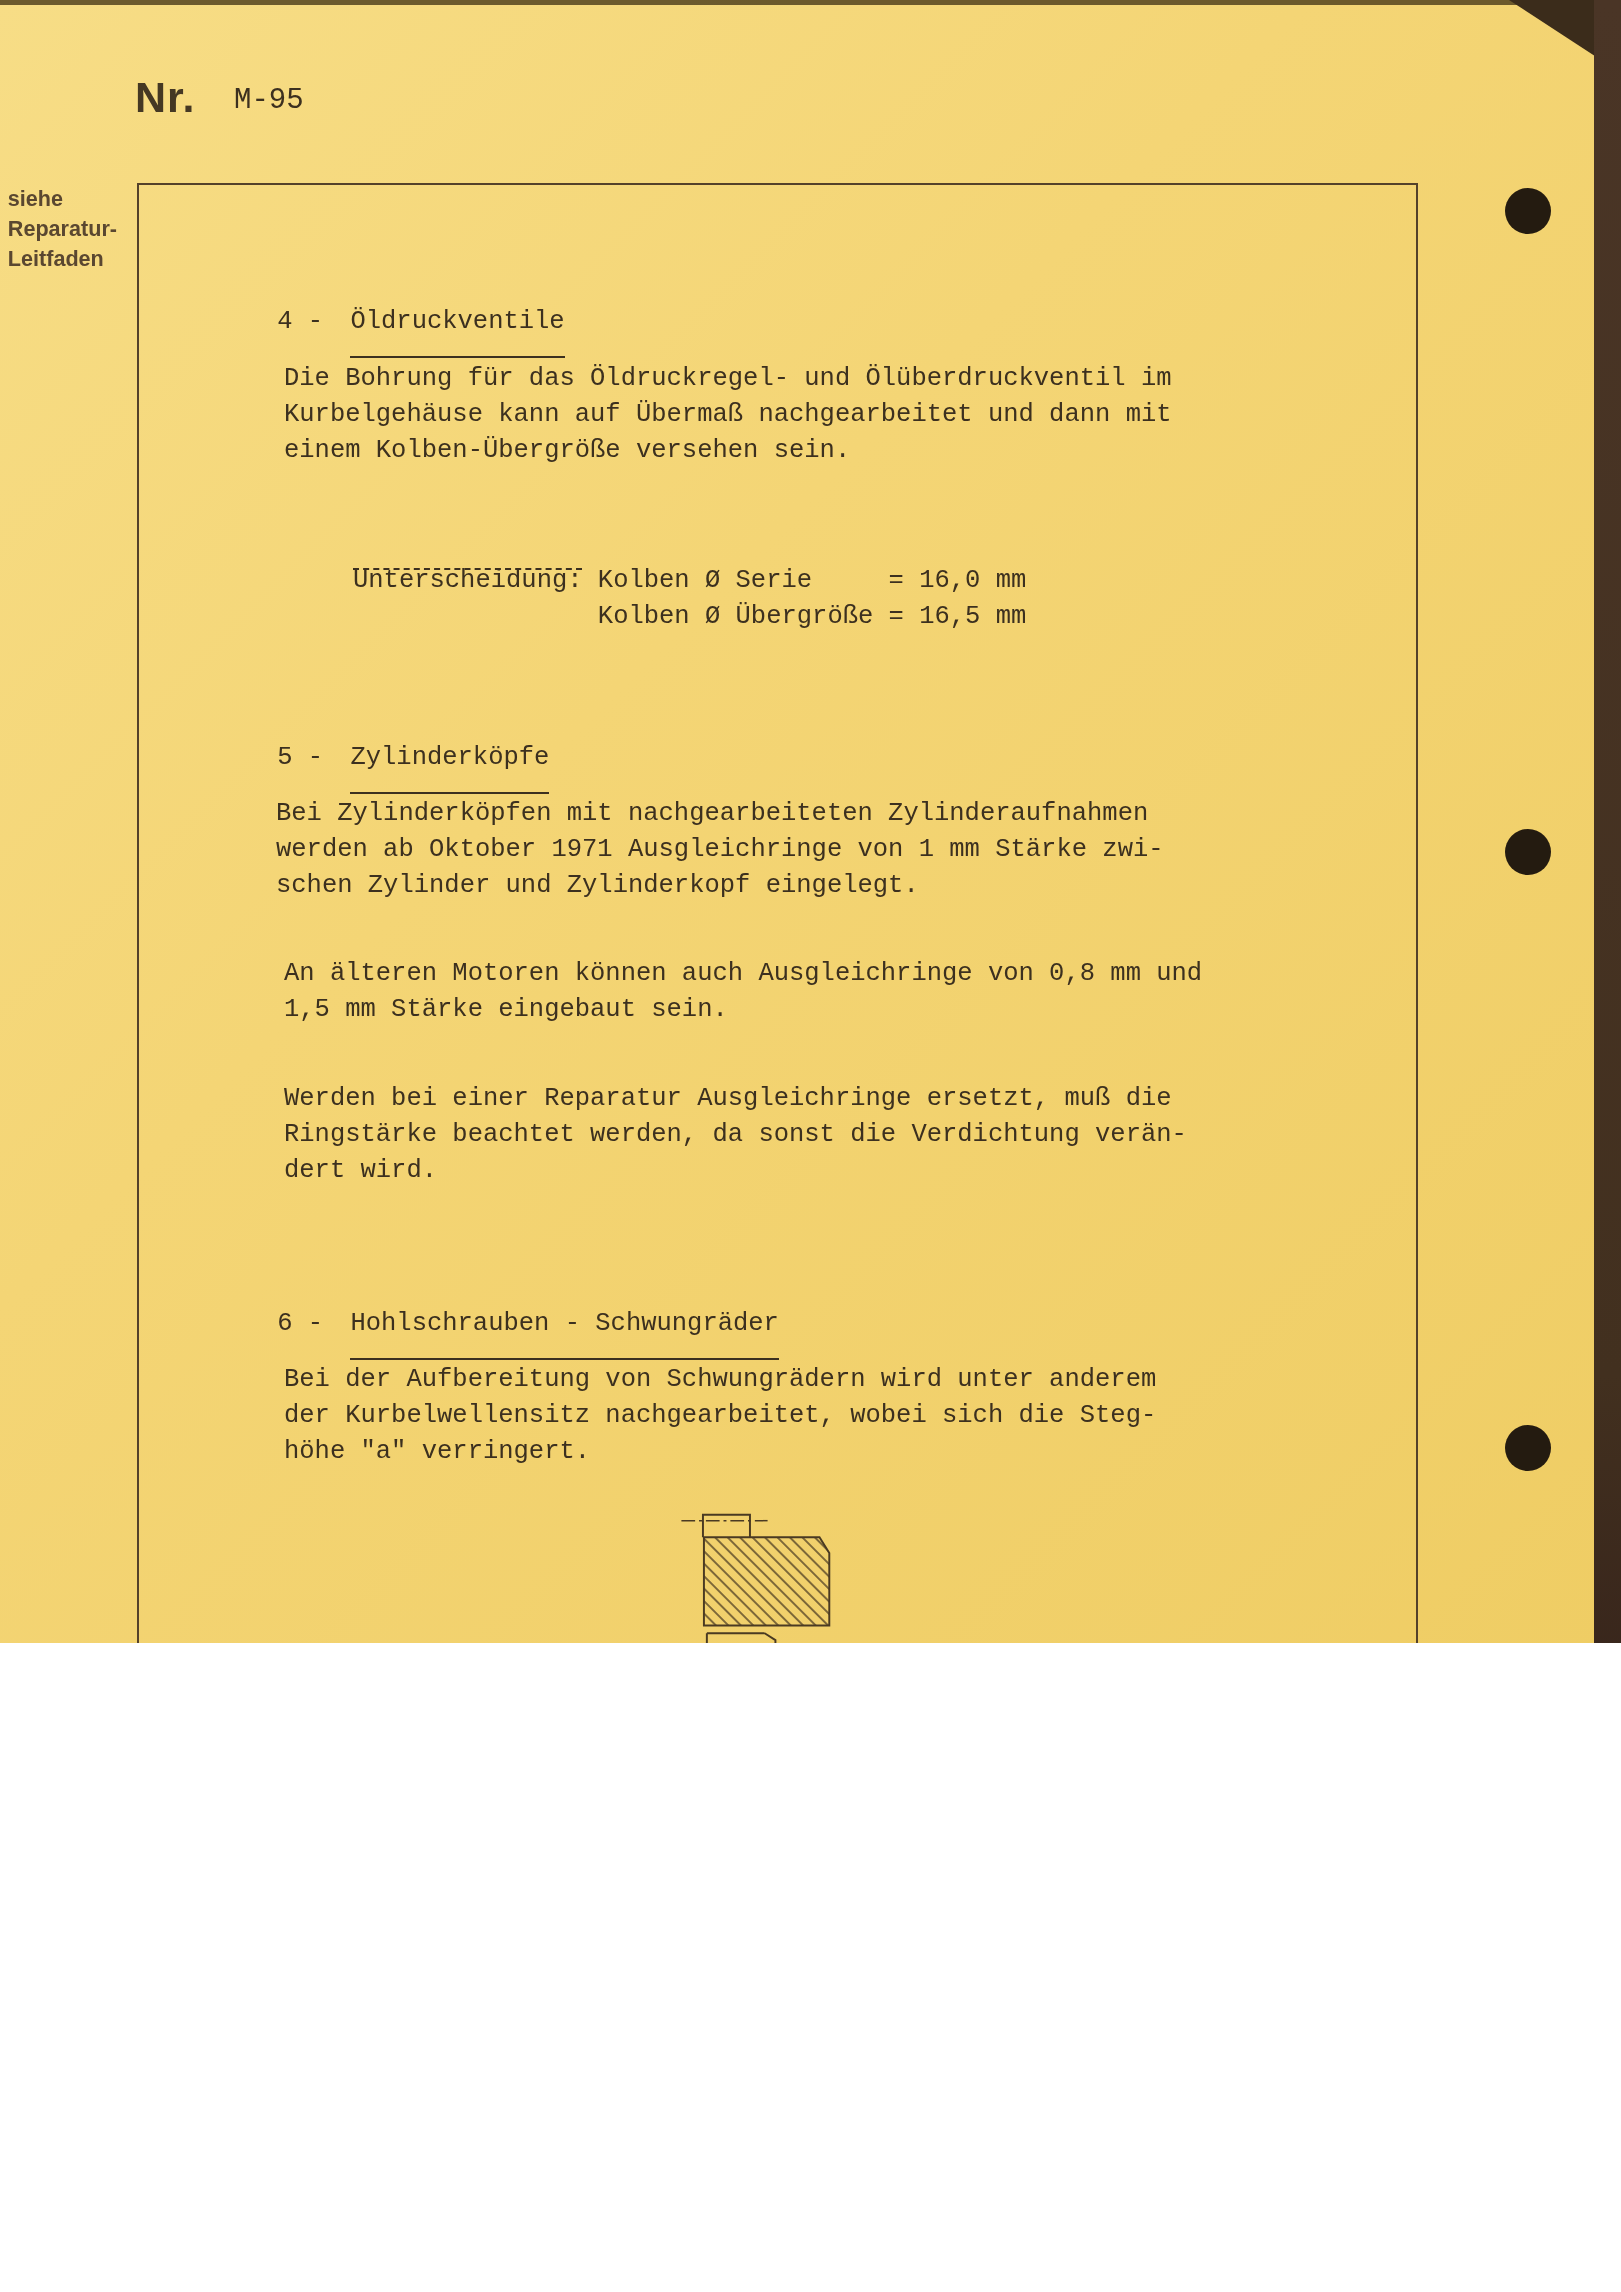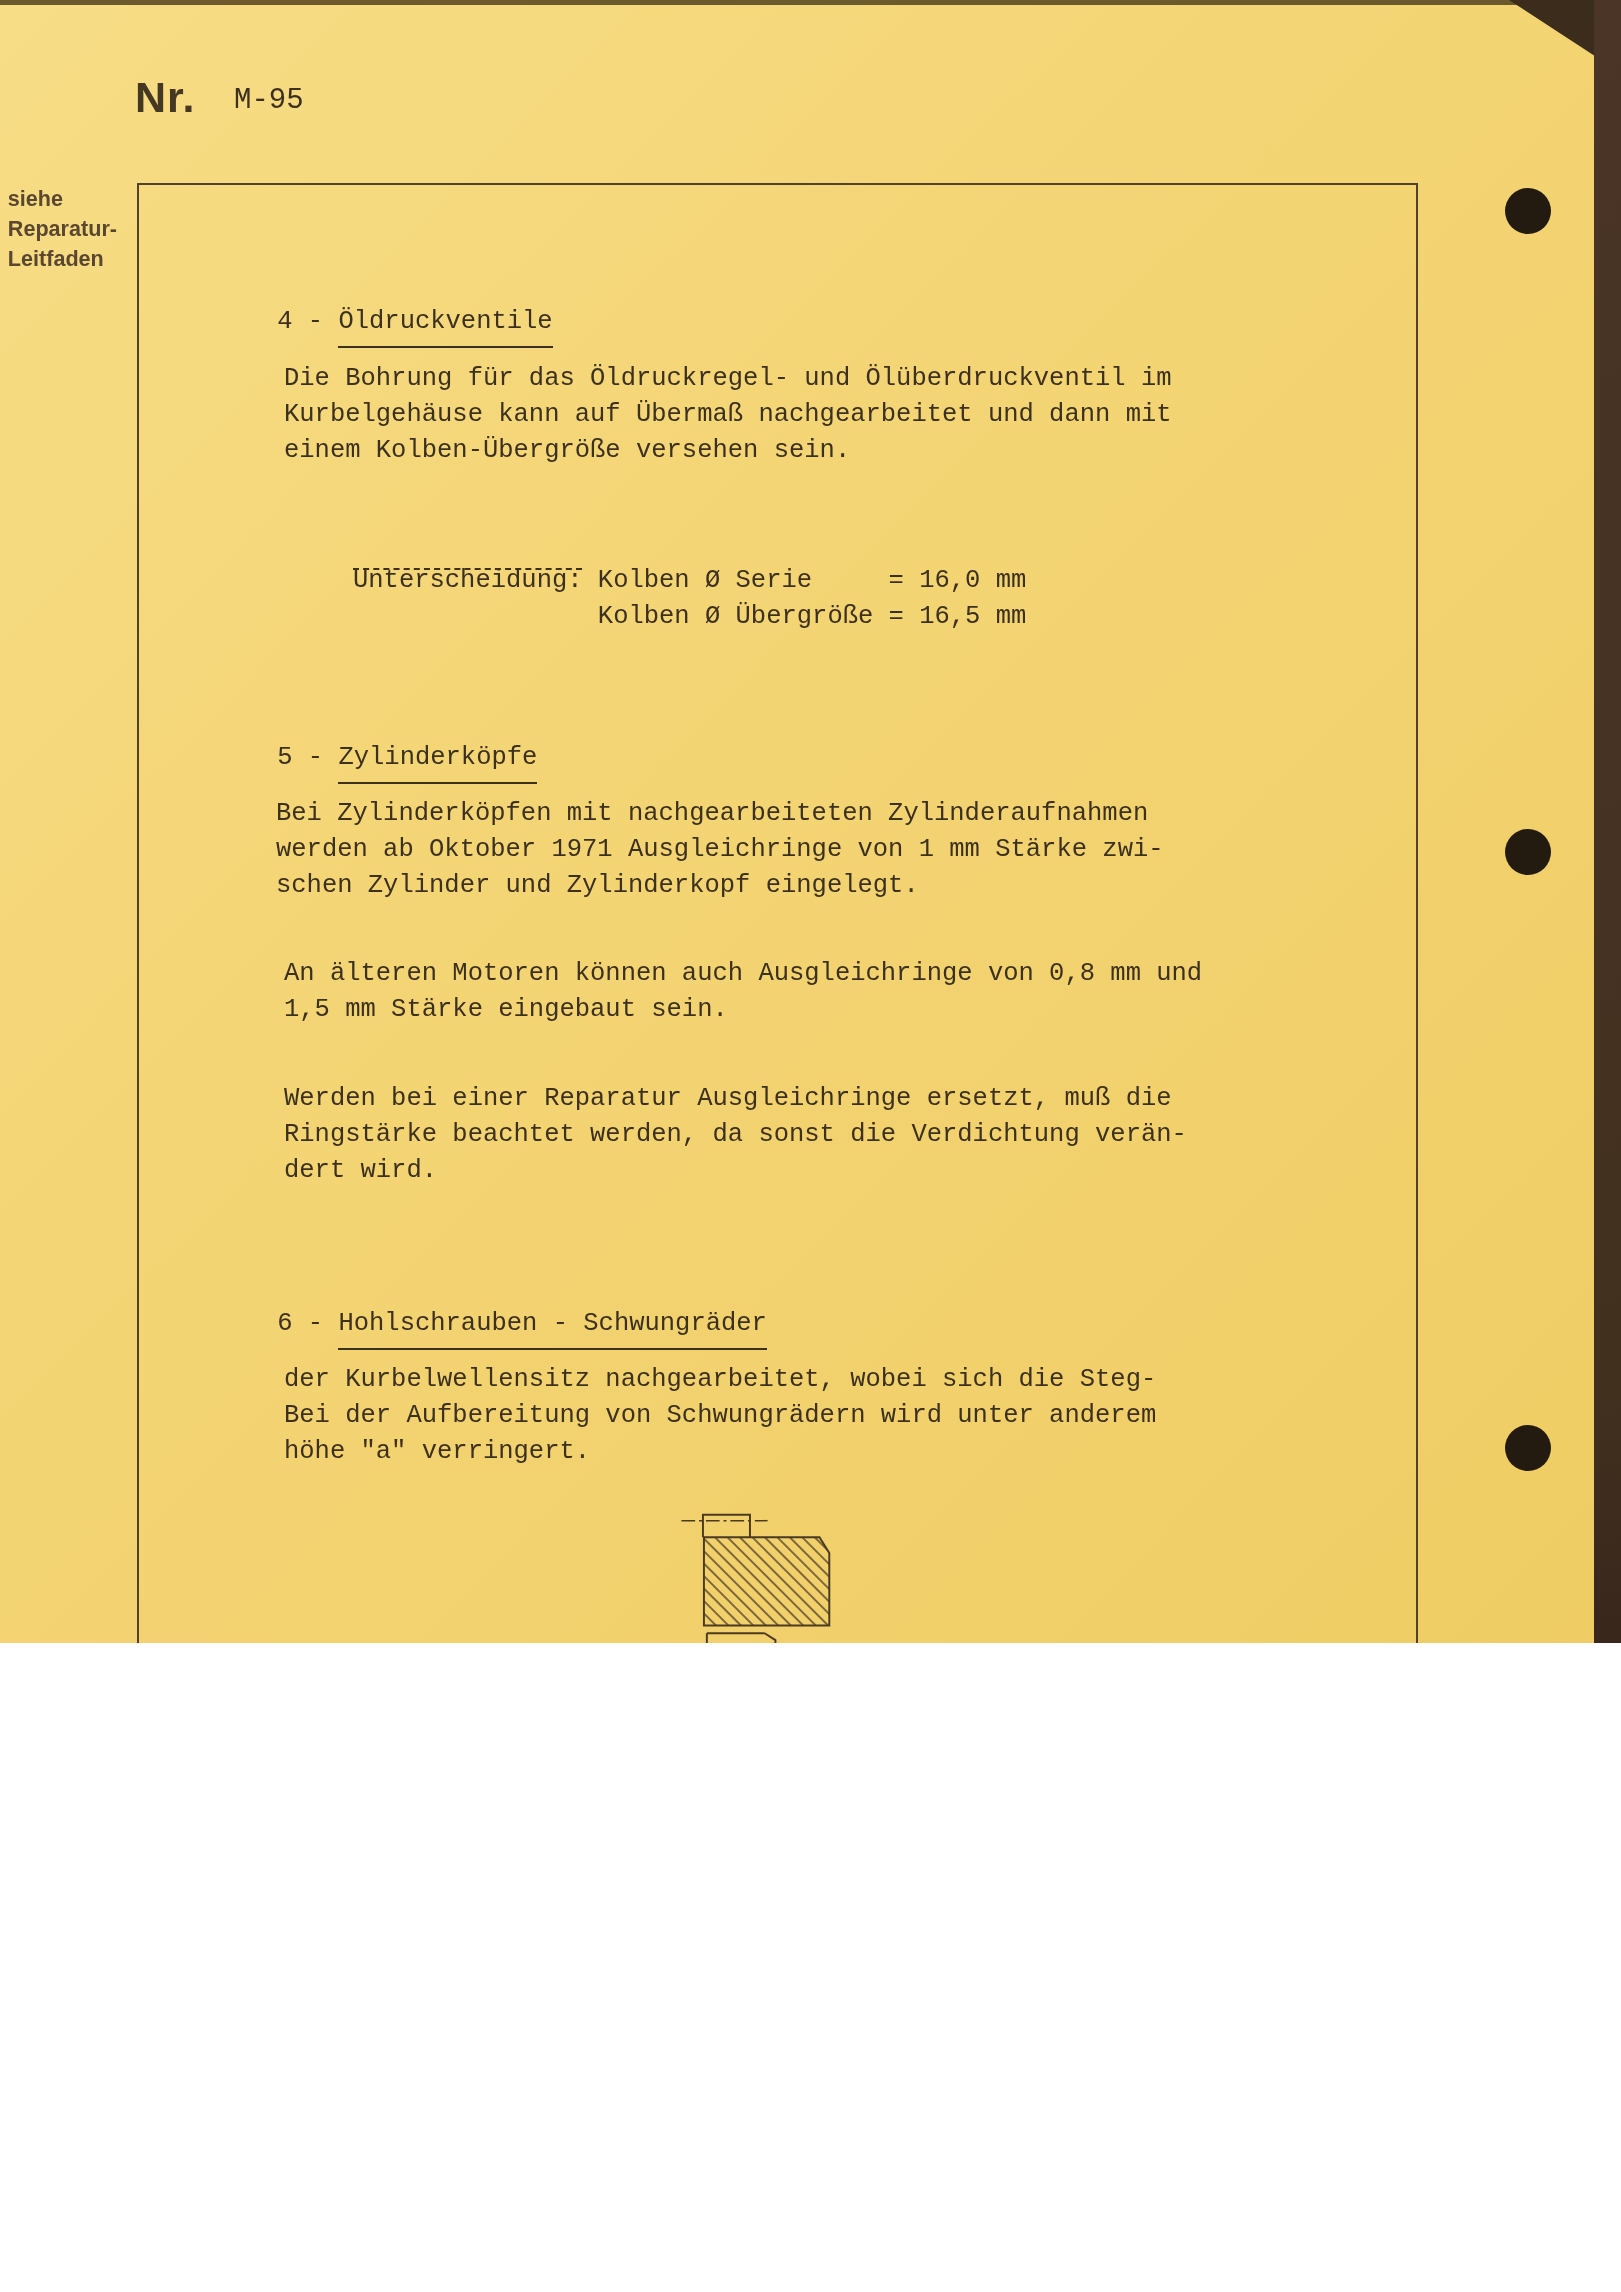--- a/index.html
+++ b/index.html
@@ -26,21 +26,21 @@
   .docno-label{left:135px;top:73px;font-family:"Liberation Sans",sans-serif;
     font-weight:bold;font-size:43px;color:#453823;letter-spacing:1px;}
   .docno{left:234px;top:84px;font-size:29px;color:#3c301f;text-align:center;}
   .margin-note{left:7.8px;top:184px;font-family:"Liberation Sans",sans-serif;
     font-weight:bold;font-size:21.6px;line-height:30px;color:#5a4730;}
   .pageno{left:78px;top:2117px;font-family:"Liberation Sans",sans-serif;
     font-size:33px;color:#483a26;}
   
   .tline{white-space:pre;font-size:25.5px;line-height:36px;}
   .heading{white-space:pre;font-size:25.5px;}
-  .heading .ut{border-bottom:2px solid #3c301f;padding-bottom:10px;}
+  .heading .ut{border-bottom:2px solid #3c301f;padding-bottom:20px;margin-left:12px;}
   .dash-underline{border-bottom:2.9px dashed #3c301f;height:0;}
   
   .fig{left:637px;top:1505px;width:412px;height:617px;}
   svg text{font-family:"Liberation Sans",sans-serif;}
 </style>
 </head>
 <body>
 
 <div class="page">
 
@@ -95,22 +95,22 @@
   <div class="abs" style="left:284px;top:1081px;">
     <div class="tline">Werden bei einer Reparatur Ausgleichringe ersetzt, muß die</div>
     <div class="tline">Ringstärke beachtet werden, da sonst die Verdichtung verän-</div>
     <div class="tline">dert wird.</div>
   </div>
 
   <div class="abs heading" style="left:216px;top:1280px;">
     <span>6 - </span><span class="ut">Hohlschrauben - Schwungräder</span>
   </div>
   <div class="abs" style="left:284px;top:1362px;">
+    <div class="tline">Bei der Aufbereitung von Schwungrädern wird unter anderem</div>
     <div class="tline">der Kurbelwellensitz nachgearbeitet, wobei sich die Steg-</div>
-    <div class="tline">Bei der Aufbereitung von Schwungrädern wird unter anderem</div>
     <div class="tline">höhe "a" verringert.</div>
   </div>
 
   <div class="abs fig">
     <svg width="412" height="617" viewBox="650 1535 420 630">
       <defs>
         <pattern id="hatch" width="9" height="9" patternUnits="userSpaceOnUse" patternTransform="rotate(-45)">
           <line x1="1" y1="0" x2="1" y2="9" stroke="#4a3a22" stroke-width="1.4"></line>
         </pattern>
       </defs>

